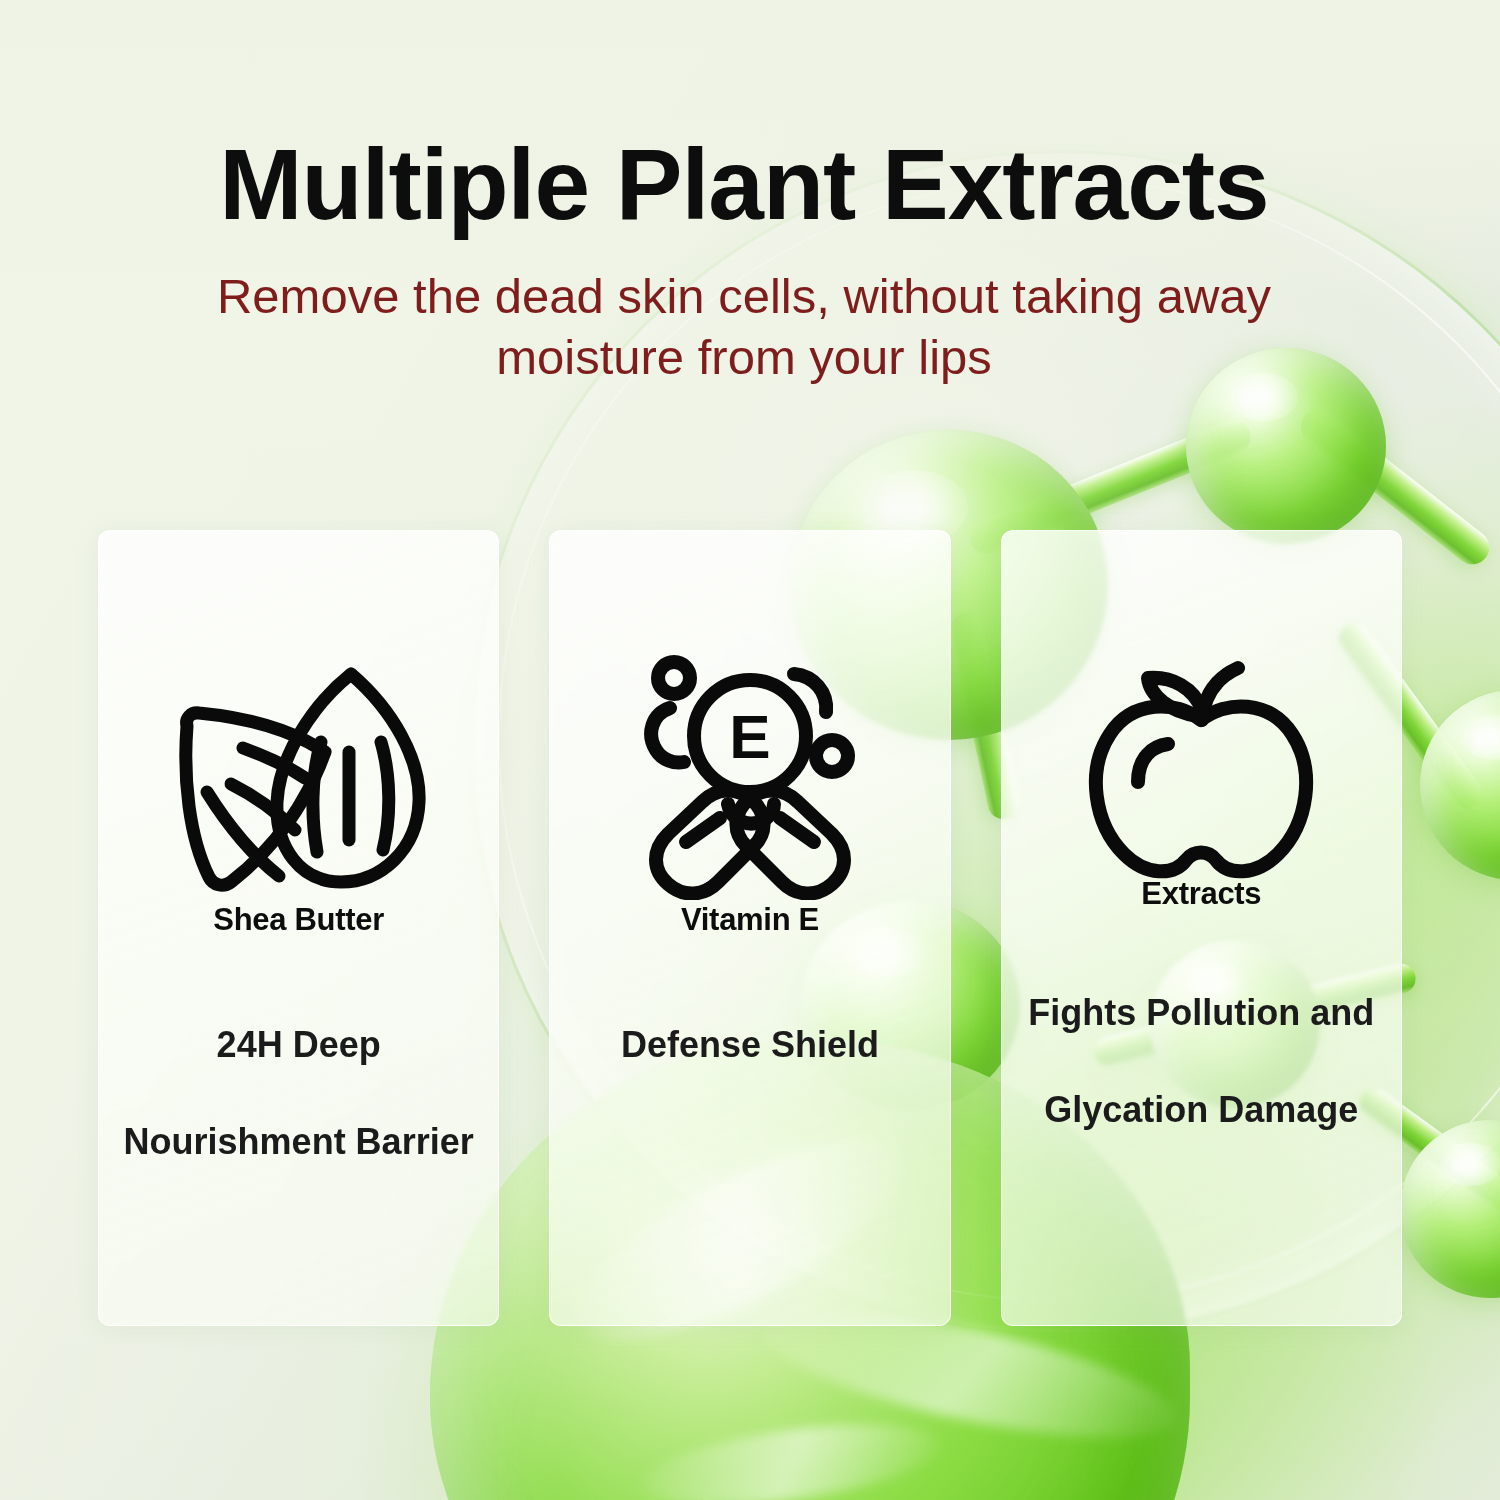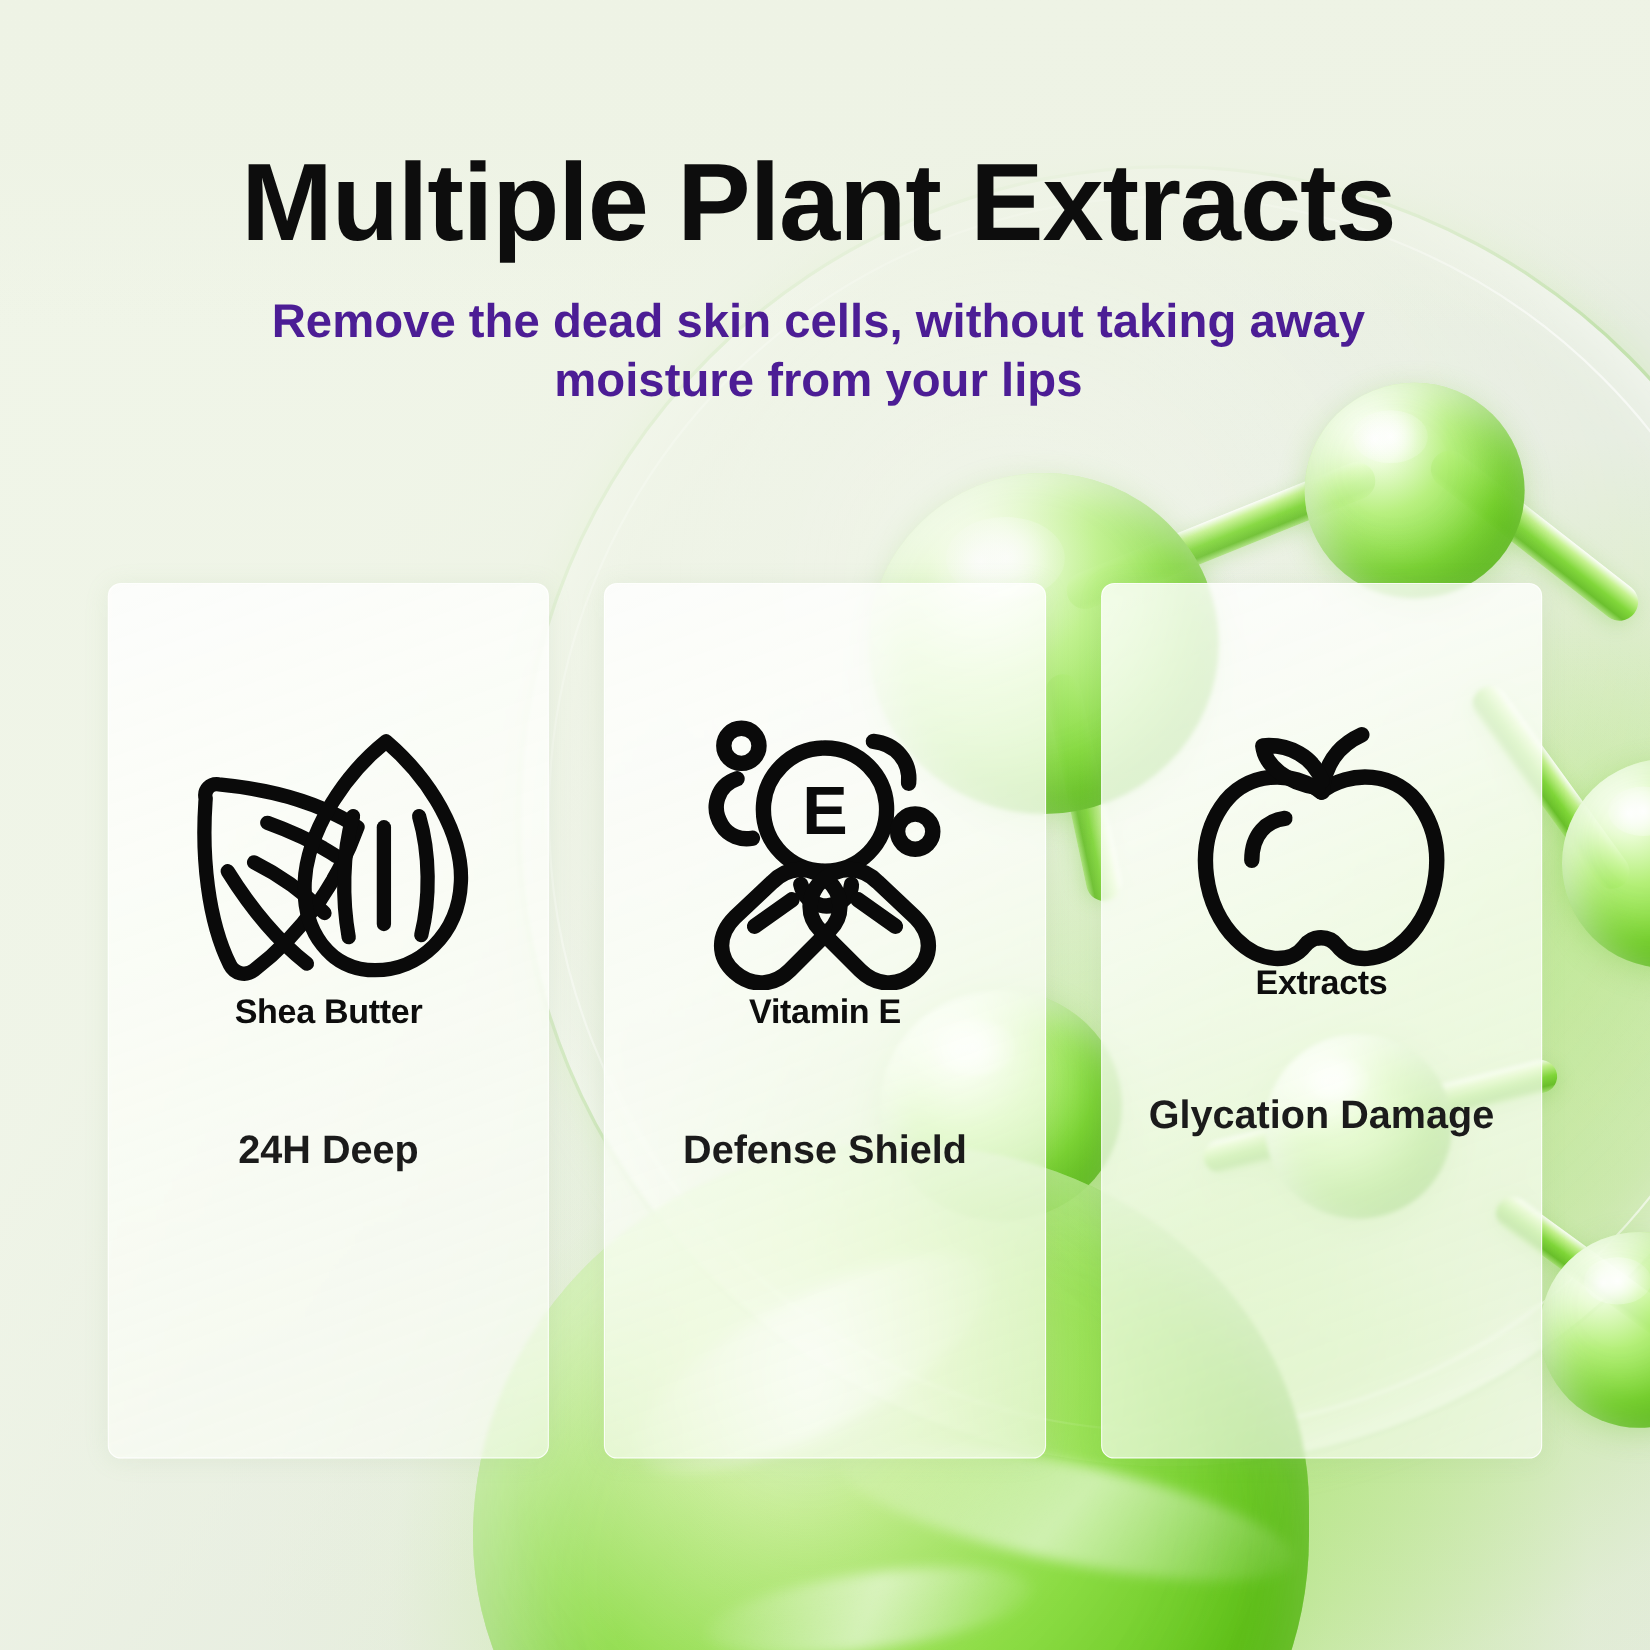--- a/index.html
+++ b/index.html
@@ -127,23 +127,23 @@
     font-weight: 700;
     letter-spacing: -1px;
     color: #0d0d0d;
     line-height: 1.04;
     margin: 0;
     white-space: nowrap;
   }
   .subtitle {
     margin: 30px auto 0;
     width: 1290px;
-    font-size: 43px;
-    font-weight: 700;
-    color: #4c1d95;
+    font-size: 49px;
+    font-weight: 400;
+    color: #7f1d1d;
     line-height: 1.25;
   }
 
   
   .cards {
     position: absolute;
     left: 98px;
     top: 530px;
     width: 1304px;
     height: 796px;
@@ -258,20 +258,21 @@
                    C 114 106 146 54 186 22 Z"></path>
 
           <path d="M156 90 C 146 124 146 166 152 200"></path>
           <path d="M184 100 L 184 188"></path>
           <path d="M216 90 C 226 124 226 166 218 198"></path>
         </svg>
       </div>
       <div class="card-title">Shea Butter</div>
       <div class="card-desc">
         <div>24H Deep</div>
+        <div>Nourishment Barrier</div>
       </div>
     </div>
 
     <div class="card card-2">
       <div class="card-icon">
         <svg width="252" height="248" viewBox="0 0 252 248" fill="none" stroke="#0a0a0a" stroke-width="14" stroke-linecap="round" stroke-linejoin="round">
 
           <circle cx="126" cy="84" r="56"></circle>
           <text x="126" y="106" font-family="Liberation Sans, sans-serif" font-size="62" font-weight="700" fill="#0a0a0a" stroke="none" text-anchor="middle">E</text>
 
@@ -318,18 +319,19 @@
 
           <path d="M122 62 C 94 58 74 42 72 24 C 96 22 118 34 126 56"></path>
 
           <path d="M62 128 C 62 104 76 92 92 90"></path>
         </svg>
       </div>
       <div class="card-title">
         <div>Extracts</div>
       </div>
       <div class="card-desc">
+        <div>Fights Pollution and</div>
         <div>Glycation Damage</div>
       </div>
     </div>
 
   </div>
 </div>
 
 </body></html>

